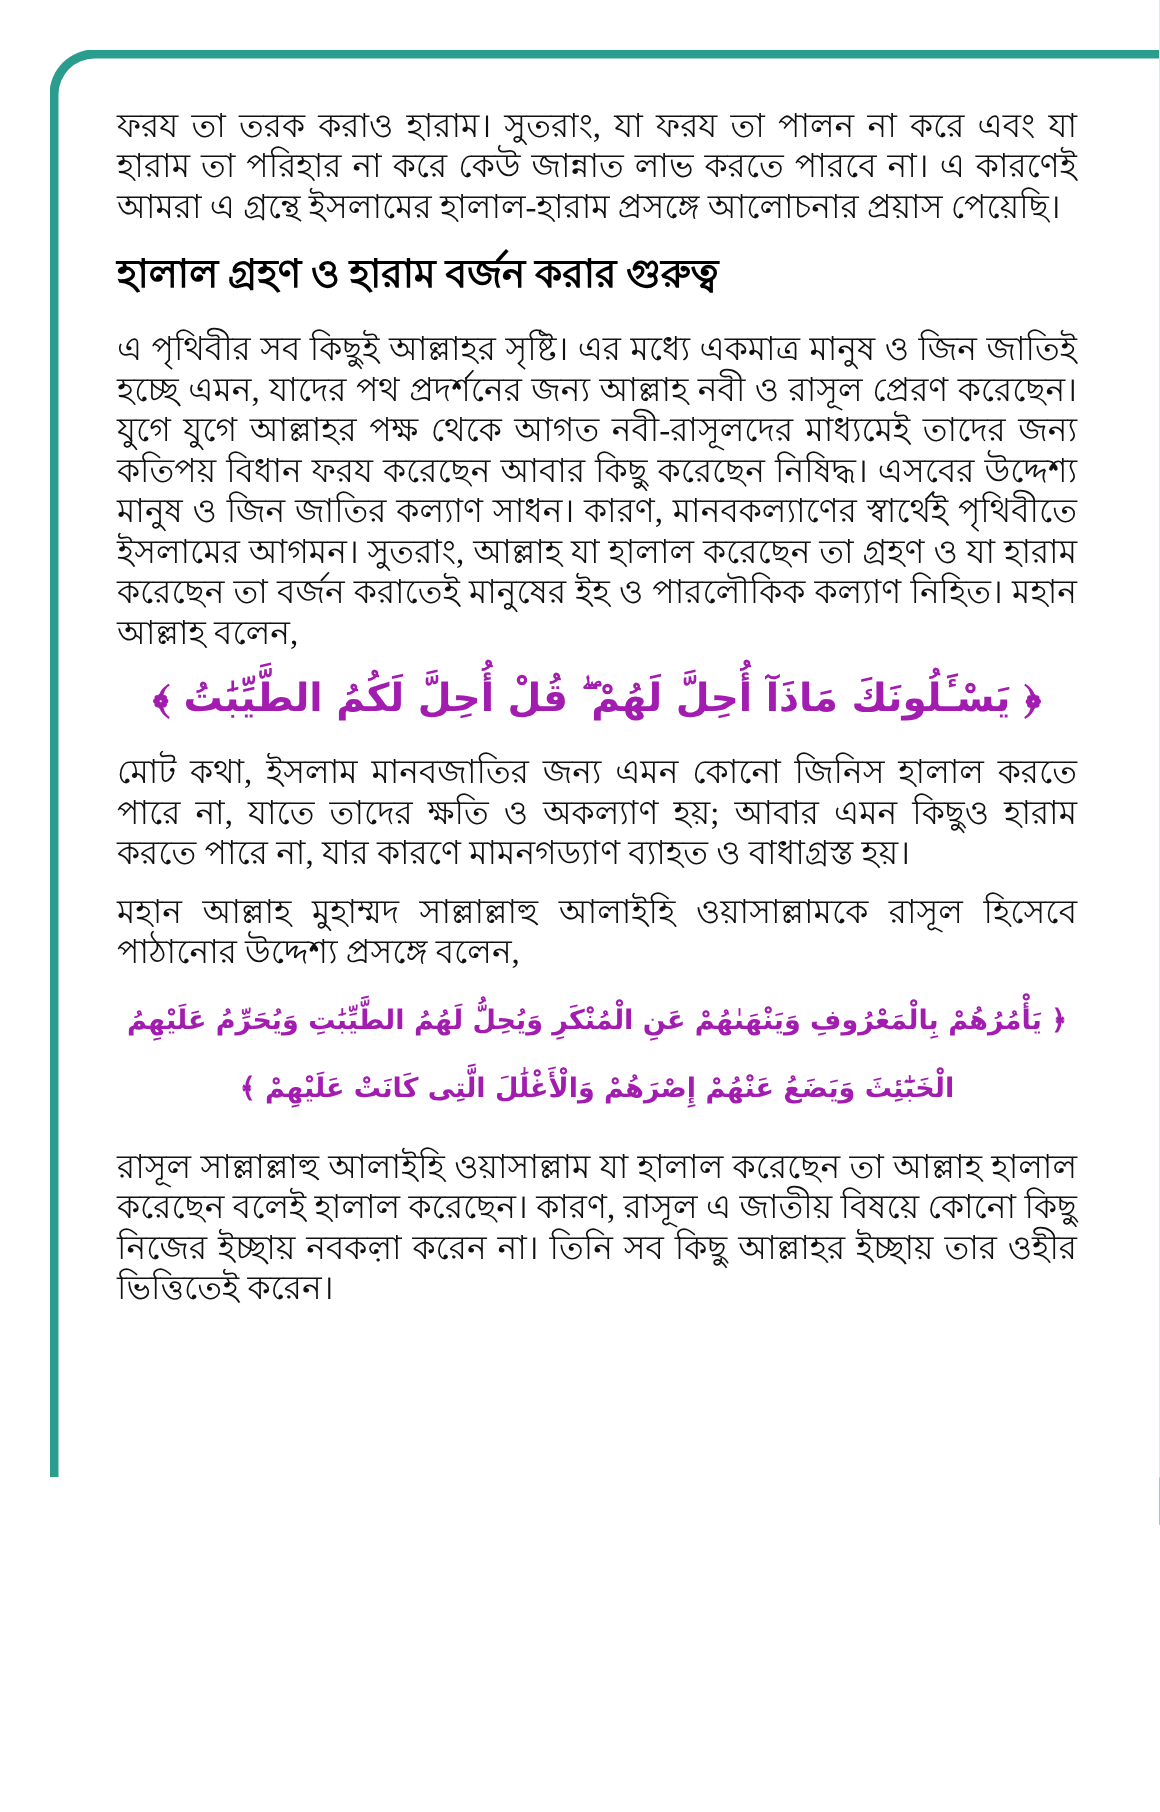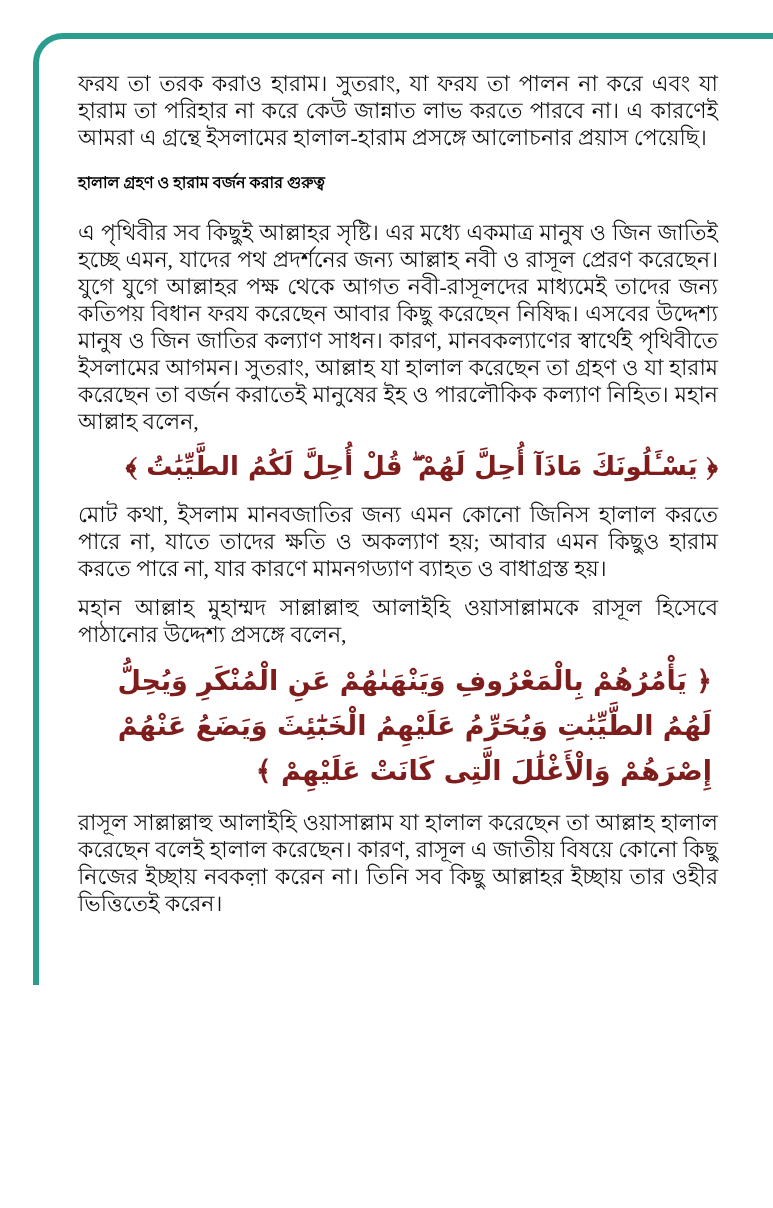--- a/index.html
+++ b/index.html
@@ -37,38 +37,39 @@
     line-height: 27px;
     text-align: justify;
     text-justify: inter-word;
     color: var(--ink);
   }
 
   .intro { margin-top: 0; }
 
   .section-heading {
     margin-top: 16px;
-    font-size: 16px;
+    font-size: 26px;
     line-height: 32px;
     font-weight: bold;
     text-align: left;
     color: #000000;
   }
 
   .para-creation { margin-top: 20px; }
 
   .arabic-verse {
     direction: rtl;
     unicode-bidi: isolate;
     font-family: "DejaVu Sans", sans-serif;
     font-weight: bold;
-    color: #7f1d1d;
+    text-align: center;
+    color: #a21caf;
   }
   .arabic-one { margin-top: 10px; font-size: 26px; line-height: 42px; }
-  .arabic-two { margin-top: 10px; font-size: 27px; line-height: 45px; padding: 0 6px; }
+  .arabic-two { margin-top: 10px; font-size: 18px; line-height: 45px; padding: 0 6px; }
 
   .trans-maidah { margin-top: 8px; }
   .para-summary { margin-top: 14px; }
   .para-purpose { margin-top: 12px; }
   .trans-araf  { margin-top: 10px; }
   .para-rasul  { margin-top: 16px; }
 
   .footer {
     position: absolute;
     left: 78px;

